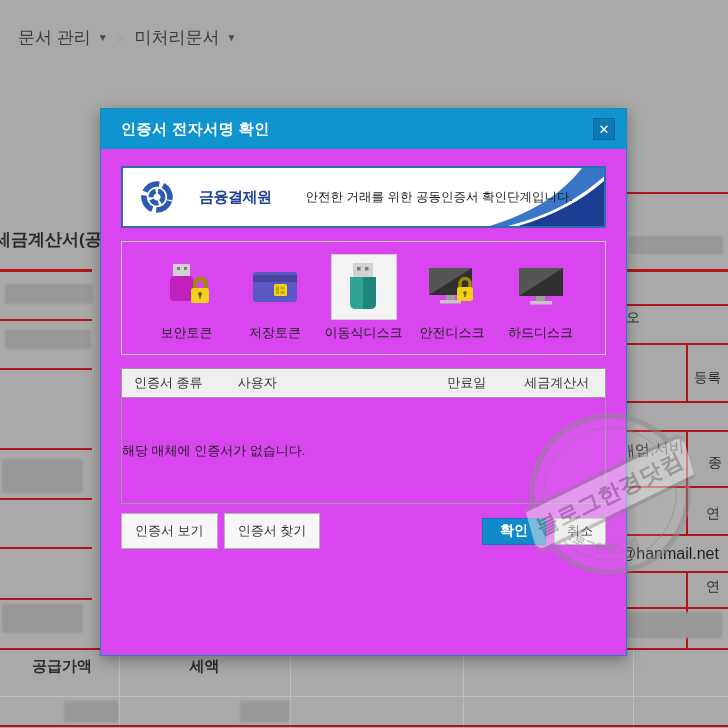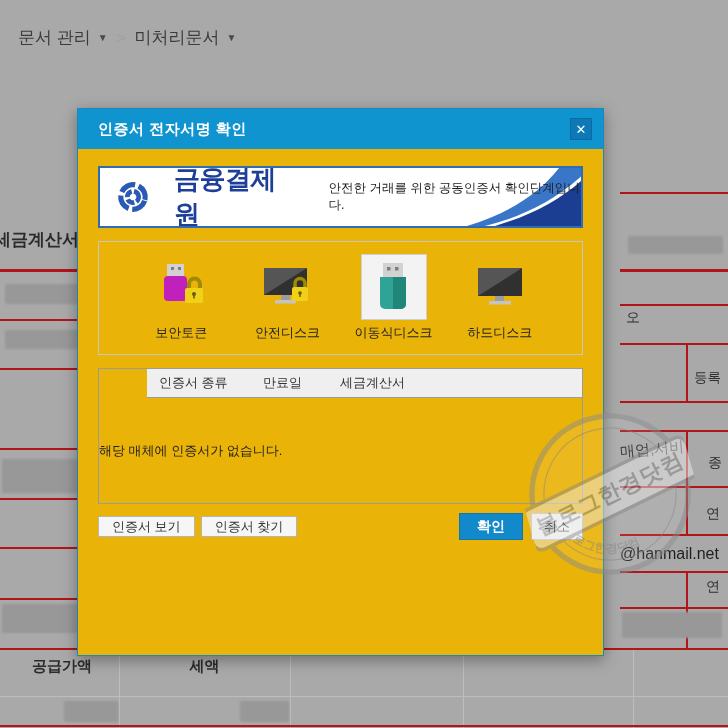--- a/index.html
+++ b/index.html
@@ -14,63 +14,63 @@
   .crumb .sep{color:#9f9f9f;font-size:15px;}
   .rl{position:absolute;background:#b1151a;}
   .vd{position:absolute;background:#bdbdbd;width:1px;}
   .blur{position:absolute;background:#989898;border-radius:2px;filter:blur(1.2px);}
   .bgtxt{position:absolute;color:#2e2e2e;white-space:nowrap;}
   .bth{position:absolute;top:657px;font-size:15px;font-weight:600;color:#2b2b2b;}
   
   .stamp{position:absolute;left:524px;top:408px;width:172px;height:172px;z-index:30;
     transform:rotate(-16deg);opacity:.5;pointer-events:none;}
   
-  .dialog{position:absolute;left:77px;top:108px;width:527px;height:548px;z-index:10;
-    background:#eab308;border:1px solid #1b86c0;box-sizing:border-box;
+  .dialog{position:absolute;left:100px;top:108px;width:527px;height:548px;z-index:10;
+    background:#d946ef;border:1px solid #1b86c0;box-sizing:border-box;
     box-shadow:0 4px 14px rgba(0,0,0,.35);}
   .titlebar{height:40px;background:#1094cf;display:flex;align-items:center;position:relative;}
   .titlebar .t{color:#fff;font-size:15px;font-weight:bold;margin-left:20px;letter-spacing:.5px;}
   .closebtn{position:absolute;right:11px;top:9px;width:22px;height:22px;background:#0d7ab6;
     border:1px solid #0b6aa0;color:#fff;display:flex;align-items:center;justify-content:center;
     font-size:13px;cursor:pointer;box-sizing:border-box;}
   .dlg-body{padding:0 20px;}
   .banner{margin-top:17px;height:58px;border:2px solid #2f6cb3;position:relative;
     display:flex;align-items:center;overflow:hidden;background:#fff;box-sizing:content-box;}
-  .brand{margin-left:24px;font-size:26px;font-weight:bold;color:#1d3f9a;letter-spacing:-.5px;}
+  .brand{margin-left:24px;font-size:15px;font-weight:bold;color:#1d3f9a;letter-spacing:-.5px;}
   .tagline{margin-left:34px;font-size:12.5px;color:#1c1c1c;z-index:2;}
   .curve{position:absolute;right:0;top:0;height:100%;width:120px;}
   .instruction{margin-top:20px;font-size:13px;color:#333;}
   .mediabox{margin-top:13px;height:112px;border:1px solid #c6c6c6;display:flex;
     align-items:center;justify-content:space-evenly;padding:0 20px;}
   .mitem{width:88px;display:flex;flex-direction:column;align-items:center;cursor:pointer;}
   .iconwrap{width:66px;height:66px;display:flex;align-items:center;justify-content:center;
     border:1px solid transparent;box-sizing:border-box;}
   .mitem.selected .iconwrap{background:#f3f3f3;border-color:#cfcfcf;}
   .mlabel{margin-top:4px;font-size:13px;color:#222;white-space:nowrap;}
   .certtable{margin-top:13px;border:1px solid #9b9b9b;}
   .cthead{display:flex;background:#efefef;height:28px;align-items:center;
-    border-bottom:1px solid #9b9b9b;font-size:13px;color:#333;margin-left:48px;}
+    border-bottom:1px solid #9b9b9b;font-size:13px;color:#333;}
   .cthead>div{padding-left:12px;box-sizing:border-box;}
   .ctc1{width:104px;}.ctc2{width:210px;}.ctc3{width:77px;}.ctc4{width:93px;}
   .ctbody{height:105px;display:flex;align-items:center;justify-content:flex-start;
     font-size:13px;color:#1e1e1e;}
   .pwdbox{margin-top:15px;height:48px;border:1px solid #c6c6c6;display:flex;
     align-items:center;padding:0 12px;box-sizing:content-box;}
   .pwdlabel{font-size:13px;color:#333;white-space:nowrap;}
   .pwdinput{margin-left:8px;width:230px;height:18px;background:#b9e3b9;
     border:2px solid #4aa7aa;outline:none;font-size:13px;padding:0 4px;}
   .mousebtn{margin-left:12px;background:none;border:none;padding:0;cursor:pointer;line-height:0;}
   .provider{margin-left:auto;display:flex;align-items:center;}
   .yes{font-size:18px;font-weight:800;color:#0a0a0a;letter-spacing:-1px;}
   .signc{width:29px;height:29px;border-radius:50%;background:#e5231d;color:#fff;
     display:flex;align-items:center;justify-content:center;font-size:12px;font-weight:bold;
     font-style:italic;margin-left:1px;}
   .regi{font-size:14px;font-weight:700;color:#101010;margin-left:5px;}
   .btnrow{margin-top:9px;display:flex;align-items:center;}
-  .gbtn{height:21px;padding:0 13px;background:#f6f6f6;border:1px solid #b5b5b5;
+  .gbtn{height:36px;padding:0 13px;background:#f6f6f6;border:1px solid #b5b5b5;
     font-size:13px;color:#333;margin-right:6px;cursor:pointer;
     font-family:"Liberation Sans","DejaVu Sans",sans-serif;}
   .okbtn{margin-left:auto;width:64px;height:27px;background:#1189ca;border:1px solid #0e76b0;
     color:#fff;font-size:14px;font-weight:600;cursor:pointer;
     font-family:"Liberation Sans","DejaVu Sans",sans-serif;}
   .cancelbtn{width:52px;height:27px;background:#f3f3f3;border:1px solid #bbb;color:#222;
     font-size:13px;margin-left:8px;cursor:pointer;
     font-family:"Liberation Sans","DejaVu Sans",sans-serif;}
 </style>
 </head>
@@ -178,60 +178,74 @@
               <rect x="30" y="27" width="18" height="15" rx="2" fill="#efd11a"></rect>
               <circle cx="39" cy="33" r="2" fill="#6e5c00"></circle>
               <rect x="38.2" y="33" width="1.6" height="4.5" fill="#6e5c00"></rect>
             </svg>
           </div>
           <div class="mlabel">보안토큰</div>
         </div>
         <div class="mitem">
           <div class="iconwrap">
             <svg width="52" height="52" viewBox="0 0 52 52">
+              <rect x="4" y="11" width="44" height="30" rx="3" fill="#5a58c2"></rect>
+              <rect x="4" y="14" width="44" height="7" fill="#47449f"></rect>
+              <rect x="25" y="23" width="13" height="12" rx="1.5" fill="#f2d31b"></rect>
+              <rect x="27" y="25.5" width="3" height="7.5" fill="#c9a900"></rect>
+              <rect x="31.5" y="25.5" width="4" height="3" fill="#c9a900"></rect>
+              <rect x="31.5" y="30" width="4" height="3" fill="#c9a900"></rect>
+            </svg>
+          </div>
+          <div class="mlabel">저장토큰</div>
+        </div>
+        <div class="mitem selected">
+          <div class="iconwrap">
+            <svg width="52" height="52" viewBox="0 0 52 52">
+              <rect x="15" y="2" width="20" height="14" fill="#d2d2d2"></rect>
+              <rect x="19" y="6" width="3.5" height="3.5" fill="#7d7d7d"></rect>
+              <rect x="27" y="6" width="3.5" height="3.5" fill="#7d7d7d"></rect>
+              <path d="M12 16 h26 v27 a5 5 0 0 1 -5 5 h-16 a5 5 0 0 1 -5 -5 Z" fill="#2fa496"></path>
+              <path d="M25 16 h13 v27 a5 5 0 0 1 -5 5 h-8 Z" fill="#1f8679"></path>
+            </svg>
+          </div>
+          <div class="mlabel">이동식디스크</div>
+        </div>
+        <div class="mitem">
+          <div class="iconwrap">
+            <svg width="52" height="52" viewBox="0 0 52 52">
               <rect x="3" y="7" width="43" height="27" fill="#303030"></rect>
               <polygon points="3,7 46,7 3,34" fill="#555"></polygon>
               <rect x="20" y="34" width="9" height="5" fill="#9c9c9c"></rect>
               <rect x="14" y="39" width="21" height="3.5" fill="#c4c4c4"></rect>
               <path d="M34 26 v-3.5 a5 5 0 0 1 10 0 V26" fill="none" stroke="#a08a00" stroke-width="3.5"></path>
               <rect x="31" y="26" width="16" height="14" rx="2" fill="#efd11a"></rect>
               <circle cx="39" cy="32" r="1.8" fill="#6e5c00"></circle>
               <rect x="38.3" y="32" width="1.4" height="4" fill="#6e5c00"></rect>
             </svg>
           </div>
           <div class="mlabel">안전디스크</div>
         </div>
-        <div class="mitem selected">
-          <div class="iconwrap">
-            <svg width="52" height="52" viewBox="0 0 52 52">
-              <rect x="15" y="2" width="20" height="14" fill="#d2d2d2"></rect>
-              <rect x="19" y="6" width="3.5" height="3.5" fill="#7d7d7d"></rect>
-              <rect x="27" y="6" width="3.5" height="3.5" fill="#7d7d7d"></rect>
-              <path d="M12 16 h26 v27 a5 5 0 0 1 -5 5 h-16 a5 5 0 0 1 -5 -5 Z" fill="#2fa496"></path>
-              <path d="M25 16 h13 v27 a5 5 0 0 1 -5 5 h-8 Z" fill="#1f8679"></path>
-            </svg>
-          </div>
-          <div class="mlabel">이동식디스크</div>
-        </div>
         <div class="mitem">
           <div class="iconwrap">
             <svg width="52" height="52" viewBox="0 0 52 52">
               <rect x="4" y="7" width="44" height="28" fill="#303030"></rect>
               <polygon points="4,7 48,7 4,35" fill="#555"></polygon>
               <rect x="21" y="35" width="9" height="5" fill="#9c9c9c"></rect>
               <rect x="15" y="40" width="22" height="3.5" fill="#c4c4c4"></rect>
             </svg>
           </div>
           <div class="mlabel">하드디스크</div>
         </div>
       </div>
 
       <div class="certtable">
         <div class="cthead">
           <div class="ctc1">인증서 종류</div>
+          <div class="ctc2">사용자</div>
           <div class="ctc3">만료일</div>
           <div class="ctc4">세금계산서</div>
         </div>
         <div class="ctbody">
           <span>해당 매체에 인증서가 없습니다.</span>
         </div>
       </div>
 
 
       <div class="btnrow">

